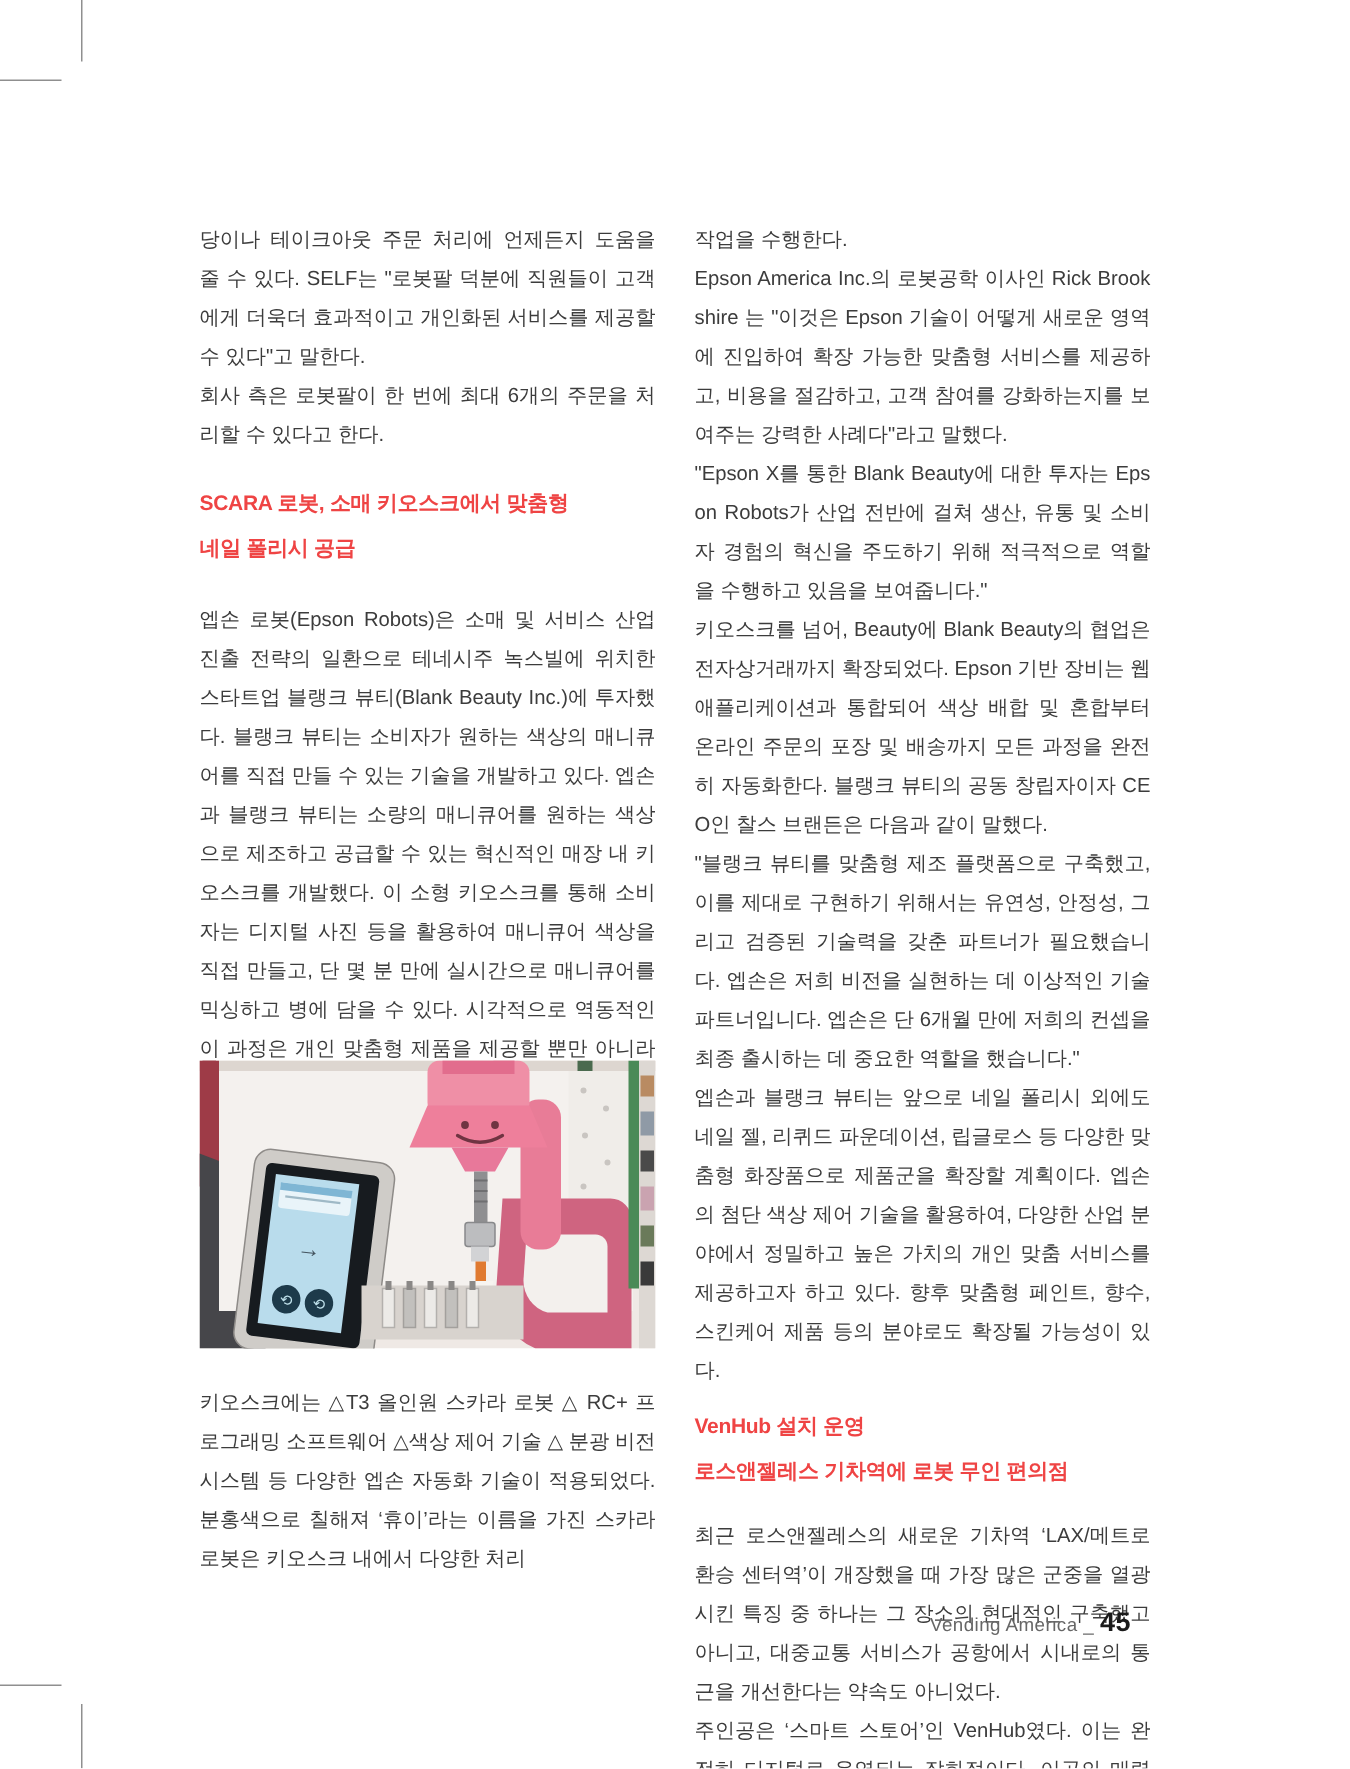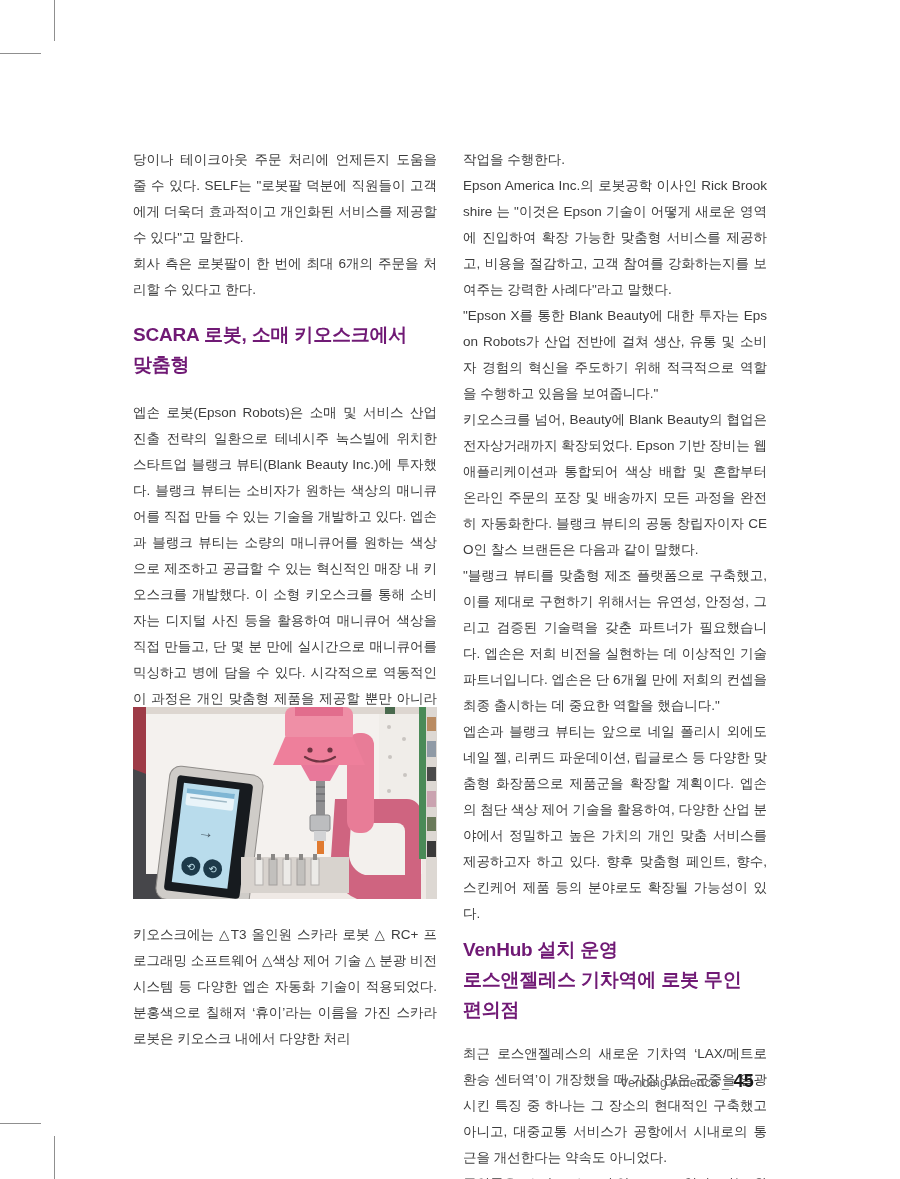--- a/index.html
+++ b/index.html
@@ -12,22 +12,22 @@
   
   .col{
     position:absolute;width:304px;color:#3c3c3c;
     font-size:13.5px;line-height:26px;text-align:justify;word-break:break-all;
   }
   .col p{margin:0;}
   .col-left{left:133px;top:147px;}
   .col-right{left:463px;top:147px;}
   .sec-heading{margin:0;text-align:left;word-break:keep-all;}
   .sec-heading span{
-    display:block;font-weight:bold;color:#701a75;
-    font-size:19px;line-height:30px;letter-spacing:-0.2px;
+    display:block;font-weight:bold;color:#ef4444;
+    font-size:14px;line-height:30px;letter-spacing:-0.2px;
   }
   .h1-block{margin-top:17px;margin-bottom:20px;}
   .h2-block{margin-top:8px;margin-bottom:16px;}
   .photo-wrap{
     position:absolute;left:133px;top:707px;width:304px;height:192px;
   }
   .photo-wrap svg{display:block;}
   .p4-block{position:absolute;left:133px;top:922px;}
   .footer{
     position:absolute;top:1071px;right:90px;
@@ -47,20 +47,21 @@
   <div class="mark" style="left:0;top:1123px;width:41px;height:1px;"></div>
   <div class="mark" style="left:54px;top:1136px;width:1px;height:43px;"></div>
   <div class="mark" style="left:859px;top:1123px;width:41px;height:1px;"></div>
   <div class="mark" style="left:845px;top:1136px;width:1px;height:43px;"></div>
 
   <div class="col col-left">
     <p>당이나 테이크아웃 주문 처리에 언제든지 도움을 줄 수 있다. SELF는 "로봇팔 덕분에 직원들이 고객에게 더욱더 효과적이고 개인화된 서비스를 제공할 수 있다"고 말한다.</p>
     <p>회사 측은 로봇팔이 한 번에 최대 6개의 주문을 처리할 수 있다고 한다.</p>
     <div class="sec-heading h1-block">
       <span>SCARA 로봇, 소매 키오스크에서 맞춤형</span>
+      <span>네일 폴리시 공급</span>
     </div>
     <p>엡손 로봇(Epson Robots)은 소매 및 서비스 산업 진출 전략의 일환으로 테네시주 녹스빌에 위치한 스타트업 블랭크 뷰티(Blank Beauty Inc.)에 투자했다. 블랭크 뷰티는 소비자가 원하는 색상의 매니큐어를 직접 만들 수 있는 기술을 개발하고 있다. 엡손과 블랭크 뷰티는 소량의 매니큐어를 원하는 색상으로 제조하고 공급할 수 있는 혁신적인 매장 내 키오스크를 개발했다. 이 소형 키오스크를 통해 소비자는 디지털 사진 등을 활용하여 매니큐어 색상을 직접 만들고, 단 몇 분 만에 실시간으로 매니큐어를 믹싱하고 병에 담을 수 있다. 시각적으로 역동적인 이 과정은 개인 맞춤형 제품을 제공할 뿐만 아니라 ‘리테일 엔터인먼트’ 경험으로도 활용된다. 이 키오스크는 이미 전국의 여러 소매점에서 시범 운영되고 있다.</p>
   </div>
 
   <div class="photo-wrap">
     <svg width="304" height="192" viewBox="0 0 304 192" xmlns="http://www.w3.org/2000/svg">
 
       <rect width="304" height="192" fill="#efe9e5"></rect>
 
       <rect x="0" y="0" width="304" height="7" fill="#ddd6d0"></rect>

